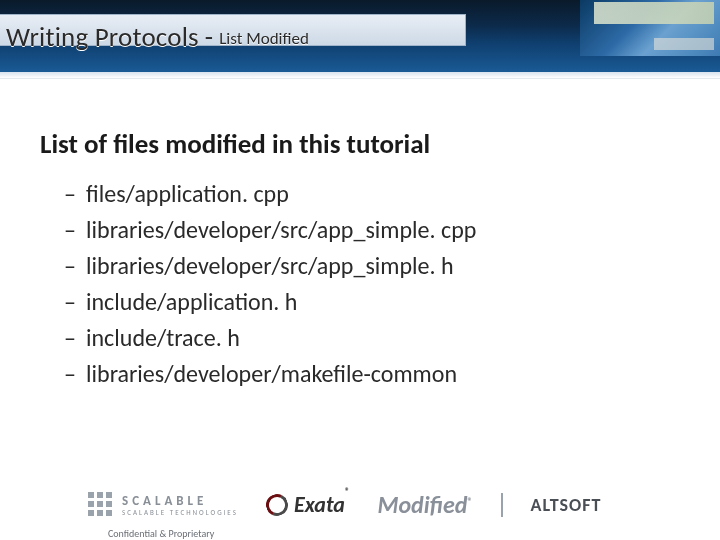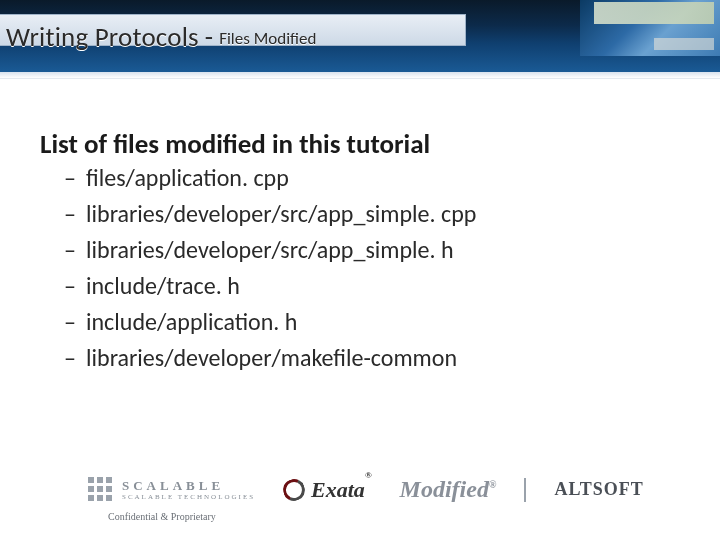--- a/index.html
+++ b/index.html
@@ -67,42 +67,42 @@
     background: linear-gradient(to bottom, #d8e2ee, #ffffff);
     border-bottom: 1px solid #e4e9f0;
   }
 
   
   .body { padding: 48px 40px 0 40px; }
   .heading {
     font-size: 27px;
     font-weight: 700;
     color: #1a1a1a;
+    margin-bottom: 16px;
   }
   ul.files { list-style: none; padding-left: 24px; }
   ul.files li {
     font-size: 24px;
     color: #2a2a2a;
     line-height: 1.5;
     position: relative;
     padding-left: 22px;
   }
   ul.files li::before {
     content: "–";
     position: absolute;
     left: 0;
     color: #2a2a2a;
   }
 
   
   .footer {
     position: absolute;
-    left: 0; right: 0; bottom: 18px;
+    left: 0; right: 0; bottom: 0;
     padding: 0 28px;
-    font-family: Liberation Serif, serif;
   }
   .logos {
     display: flex;
     align-items: center;
     gap: 28px;
     margin-left: 60px;
     margin-bottom: 8px;
   }
   .logo-scalable { display: flex; align-items: center; gap: 8px; }
   .scalable-mark {
@@ -141,33 +141,33 @@
 </head>
 <body>
 
 <div class="slide">
 
   <div class="header">
     <div class="header-right"></div>
     <div class="title-wrap">
       <span class="title-main">Writing Protocols</span>
       <span class="title-sep">-</span>
-      <span class="title-sub">Files Modified</span>
+      <span class="title-sub">List Modified</span>
     </div>
   </div>
   <div class="divider"></div>
 
   <div class="body">
     <div class="heading">List of files modified in this tutorial</div>
     <ul class="files">
       <li>files/application. cpp</li>
       <li>libraries/developer/src/app_simple. cpp</li>
       <li>libraries/developer/src/app_simple. h</li>
+      <li>include/application. h</li>
       <li>include/trace. h</li>
-      <li>include/application. h</li>
       <li>libraries/developer/makefile-common</li>
     </ul>
   </div>
 
   <div class="footer">
     <div class="logos">
 
       <div class="logo-scalable">
         <div class="scalable-mark">
           <span></span>

